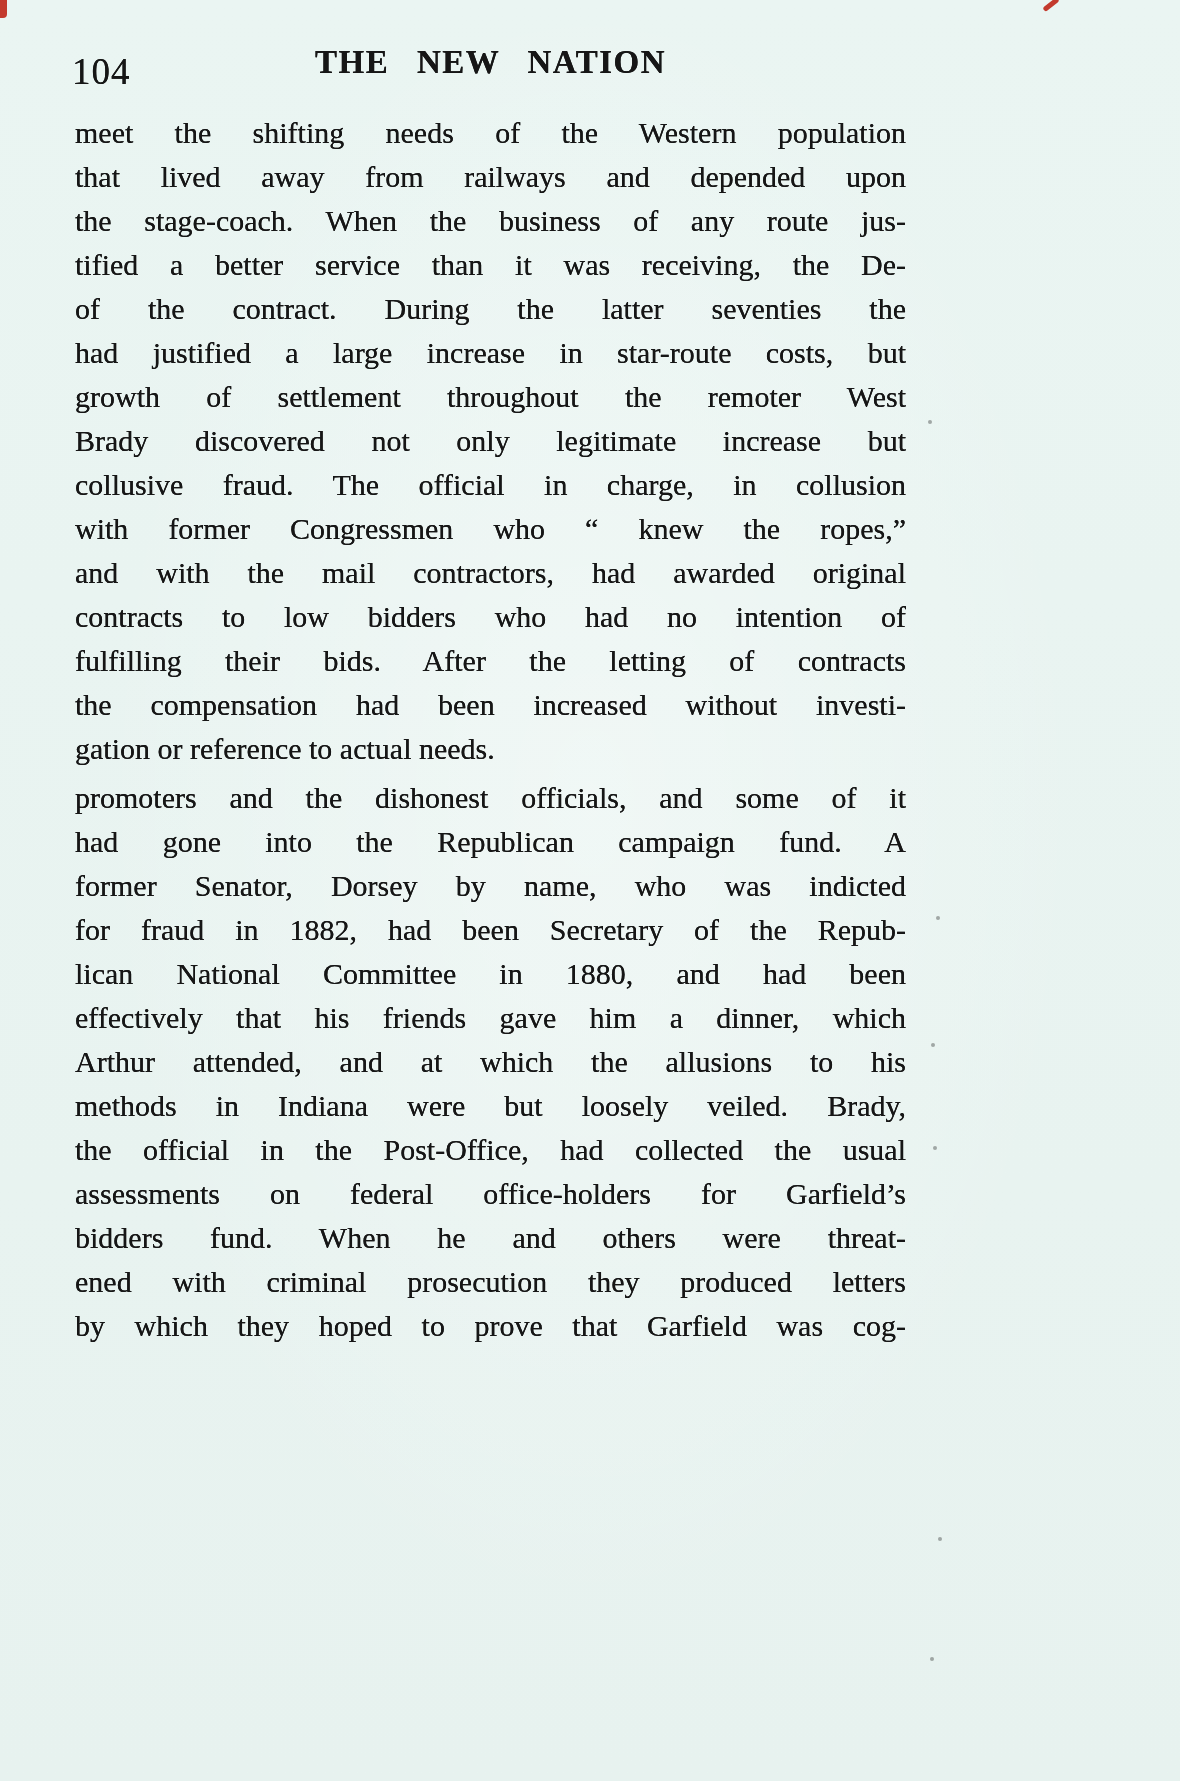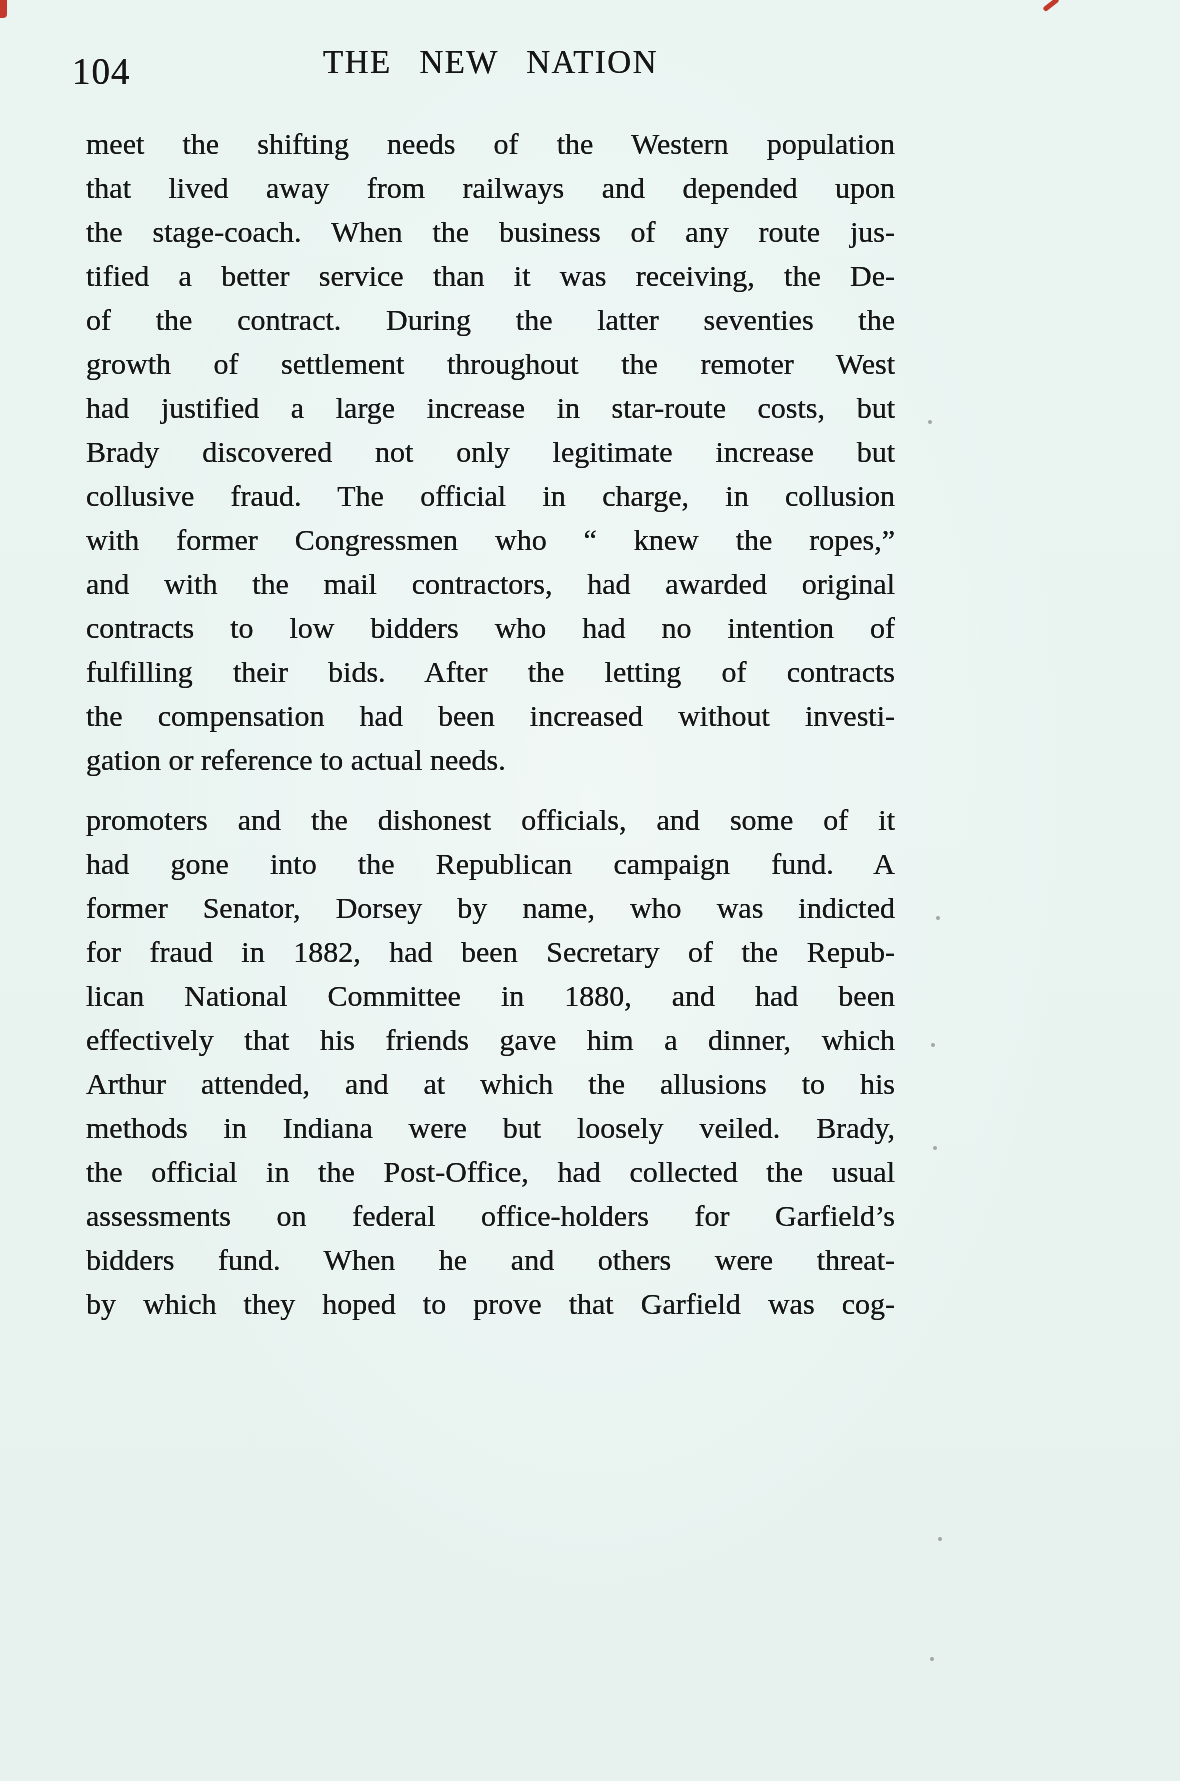--- a/index.html
+++ b/index.html
@@ -30,34 +30,34 @@
     left: 2px;
     top: 6px;
     font-size: 37px;
     letter-spacing: 1px;
     text-shadow: 0 0 0.5px currentColor;
   }
   .page-title {
     margin: 0;
     text-align: center;
     font-size: 33px;
-    font-weight: normal;
+    font-weight: bold;
     letter-spacing: 1.5px;
     word-spacing: 18px;
     text-shadow: 0 0 0.4px currentColor;
   }
 
   .page-body {
     position: absolute;
     top: 106px;
     left: 70px;
     width: 841px;
   }
   .para {
-    margin: 16px;
+    margin: 5px;
     padding: 0;
   }
   .line {
     font-size: 30px;
     line-height: 44px;
     text-align: justify;
     text-align-last: justify;
     text-shadow: 0 0 0.5px currentColor;
     white-space: normal;
   }
@@ -115,22 +115,22 @@
   <h1 class="page-title">THE NEW NATION</h1>
 </header>
 
 <main class="page-body">
   <div class="para">
     <div class="line">meet the shifting needs of the Western population</div>
     <div class="line">that lived away from railways and depended upon</div>
     <div class="line">the stage-coach. When the business of any route jus-</div>
     <div class="line">tified a better service than it was receiving, the De-</div>
     <div class="line">of the contract. During the latter seventies the</div>
+    <div class="line">had justified a large increase in star-route costs, but</div>
     <div class="line">growth of settlement throughout the remoter West</div>
-    <div class="line">had justified a large increase in star-route costs, but</div>
     <div class="line">Brady discovered not only legitimate increase but</div>
     <div class="line">collusive fraud. The official in charge, in collusion</div>
     <div class="line">with former Congressmen who “ knew the ropes,”</div>
     <div class="line">and with the mail contractors, had awarded original</div>
     <div class="line">contracts to low bidders who had no intention of</div>
     <div class="line">fulfilling their bids. After the letting of contracts</div>
     <div class="line">the compensation had been increased without investi-</div>
     <div class="line flush-last">gation or reference to actual needs.</div>
   </div>
   <div class="para">
@@ -138,15 +138,16 @@
     <div class="line">had gone into the Republican campaign fund. A</div>
     <div class="line">former Senator, Dorsey by name, who was indicted</div>
     <div class="line">for fraud in 1882, had been Secretary of the Repub-</div>
     <div class="line">lican National Committee in 1880, and had been</div>
     <div class="line">effectively that his friends gave him a dinner, which</div>
     <div class="line">Arthur attended, and at which the allusions to his</div>
     <div class="line">methods in Indiana were but loosely veiled. Brady,</div>
     <div class="line">the official in the Post-Office, had collected the usual</div>
     <div class="line">assessments on federal office-holders for Garfield’s</div>
     <div class="line">bidders fund. When he and others were threat-</div>
+    <div class="line">ened with criminal prosecution they produced letters</div>
     <div class="line">by which they hoped to prove that Garfield was cog-</div>
   </div>
 </main>
 
 </body></html>

